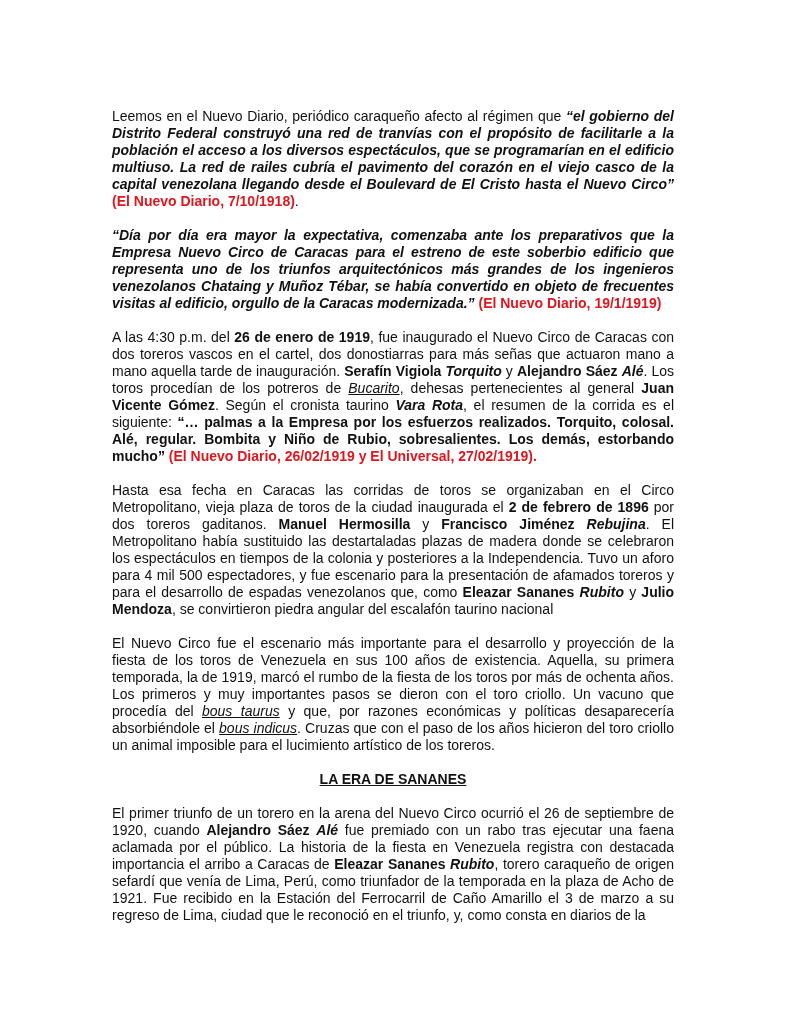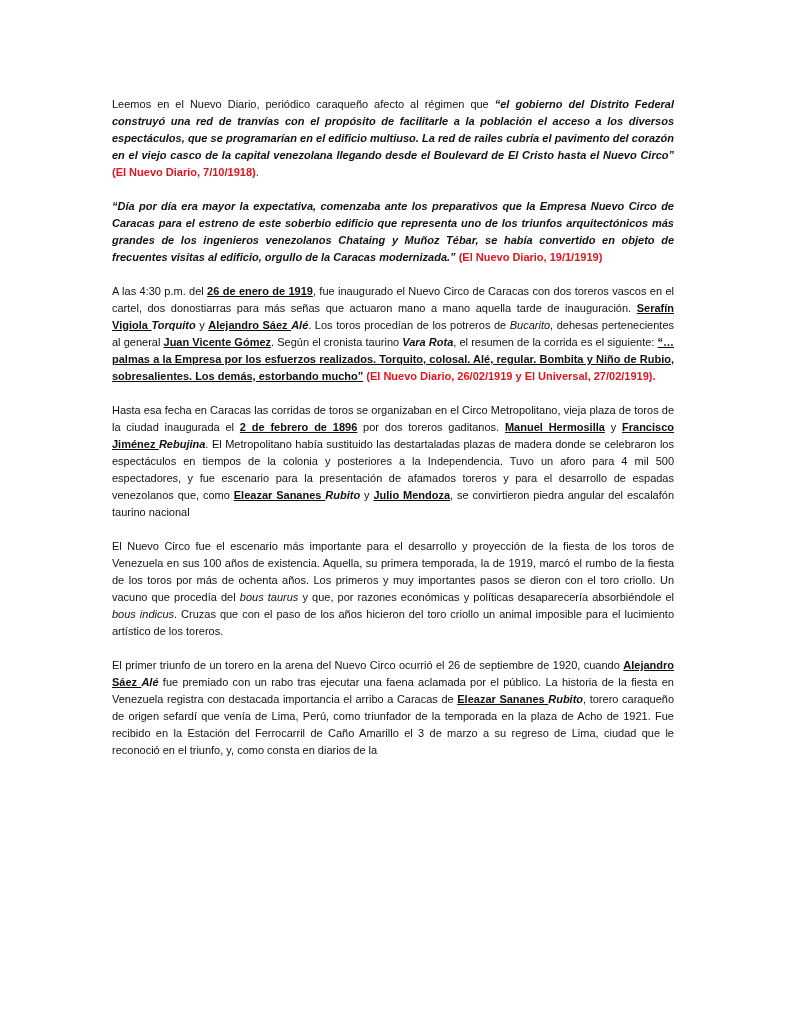--- a/index.html
+++ b/index.html
@@ -1,39 +1,40 @@
 <!DOCTYPE html>
 <html><head>
 <meta charset="utf-8">
 <style>
   html, body { margin: 0; padding: 0; background: #ffffff; }
   body { width: 791px; height: 1024px; overflow: hidden; position: relative; }
   .page {
-    position: absolute; left: 112px; top: 96px; width: 562px;
+    position: absolute; left: 112px; top: 108px; width: 562px;
     font-family: "Liberation Sans", sans-serif;
-    font-size: 11px; line-height: 17px; color: #111111;
+    font-size: 14px; line-height: 17px; color: #111111;
     text-align: justify;
   }
   .para { margin: 0 0 17px 0; }
   .heading {
     text-align: center; font-weight: bold; text-decoration: underline;
     margin: 0 0 17px 0;
   }
   .red { color: #e0161e; font-weight: bold; }
   .bi { font-weight: bold; font-style: italic; }
-  .b { font-weight: bold; text-decoration: underline; }
-  .i { font-style: italic; }
+  .b { font-weight: bold; }
+  .i { font-style: italic; text-decoration: underline; }
 </style>
 </head>
 <body>
 
 <div class="page">
   <p class="para"><span>Leemos en el Nuevo Diario, periódico caraqueño afecto al régimen que </span><span class="bi">“el gobierno del Distrito Federal construyó una red de tranvías con el propósito de facilitarle a la población el acceso a los diversos espectáculos, que se programarían en el edificio multiuso. La red de railes cubría el pavimento del corazón en el viejo casco de la capital venezolana llegando desde el Boulevard de El Cristo hasta el Nuevo Circo”</span><span> </span><span class="red">(El Nuevo Diario, 7/10/1918)</span><span>.</span></p>
   <p class="para"><span class="bi">“Día por día era mayor la expectativa, comenzaba ante los preparativos que la Empresa Nuevo Circo de Caracas para el estreno de este soberbio edificio que representa uno de los triunfos arquitectónicos más grandes de los ingenieros venezolanos Chataing y Muñoz Tébar, se había convertido en objeto de frecuentes visitas al edificio, orgullo de la Caracas modernizada.”</span><span> </span><span class="red">(El Nuevo Diario, 19/1/1919)</span></p>
   <p class="para"><span>A las 4:30 p.m. del </span><span class="b">26 de enero de 1919</span><span>, fue inaugurado el Nuevo Circo de Caracas con dos toreros vascos en el cartel, dos donostiarras para más señas que actuaron mano a mano aquella tarde de inauguración. </span><span class="b">Serafín Vigiola </span><span class="bi">Torquito</span><span> y </span><span class="b">Alejandro Sáez </span><span class="bi">Alé</span><span>. Los toros procedían de los potreros de </span><span class="i">Bucarito</span><span>, dehesas pertenecientes al general </span><span class="b">Juan Vicente Gómez</span><span>. Según el cronista taurino </span><span class="bi">Vara Rota</span><span>, el resumen de la corrida es el siguiente: </span><span class="b">“… palmas a la Empresa por los esfuerzos realizados. Torquito, colosal. Alé, regular. Bombita y Niño de Rubio, sobresalientes. Los demás, estorbando mucho”</span><span> </span><span class="red">(El Nuevo Diario, 26/02/1919 y El Universal, 27/02/1919).</span></p>
 
 
   <p class="para"><span>Hasta esa fecha en Caracas las corridas de toros se organizaban en el Circo Metropolitano, vieja plaza de toros de la ciudad inaugurada el </span><span class="b">2 de febrero de 1896</span><span> por dos toreros gaditanos. </span><span class="b">Manuel Hermosilla</span><span> y </span><span class="b">Francisco Jiménez </span><span class="bi">Rebujina</span><span>. El Metropolitano había sustituido las destartaladas plazas de madera donde se celebraron los espectáculos en tiempos de la colonia y posteriores a la Independencia. Tuvo un aforo para 4 mil 500 espectadores, y fue escenario para la presentación de afamados toreros y para el desarrollo de espadas venezolanos que, como </span><span class="b">Eleazar Sananes </span><span class="bi">Rubito</span><span> y </span><span class="b">Julio Mendoza</span><span>, se convirtieron piedra angular del escalafón taurino nacional</span></p>
   <p class="para"><span>El Nuevo Circo fue el escenario más importante para el desarrollo y proyección de la fiesta de los toros de Venezuela en sus 100 años de existencia. Aquella, su primera temporada, la de 1919, marcó el rumbo de la fiesta de los toros por más de ochenta años. Los primeros y muy importantes pasos se dieron con el toro criollo. Un vacuno que procedía del </span><span class="i">bous taurus</span><span> y que, por razones económicas y políticas desaparecería absorbiéndole el </span><span class="i">bous indicus</span><span>. Cruzas que con el paso de los años hicieron del toro criollo un animal imposible para el lucimiento artístico de los toreros.</span></p>
 
+  <div class="heading">LA ERA DE SANANES</div>
 
   <p class="para"><span>El primer triunfo de un torero en la arena del Nuevo Circo ocurrió el 26 de septiembre de 1920, cuando </span><span class="b">Alejandro Sáez </span><span class="bi">Alé</span><span> fue premiado con un rabo tras ejecutar una faena aclamada por el público. La historia de la fiesta en Venezuela registra con destacada importancia el arribo a Caracas de </span><span class="b">Eleazar Sananes </span><span class="bi">Rubito</span><span>, torero caraqueño de origen sefardí que venía de Lima, Perú, como triunfador de la temporada en la plaza de Acho de 1921. Fue recibido en la Estación del Ferrocarril de Caño Amarillo el 3 de marzo a su regreso de Lima, ciudad que le reconoció en el triunfo, y, como consta en diarios de la</span></p>
 </div>
 
 </body></html>

